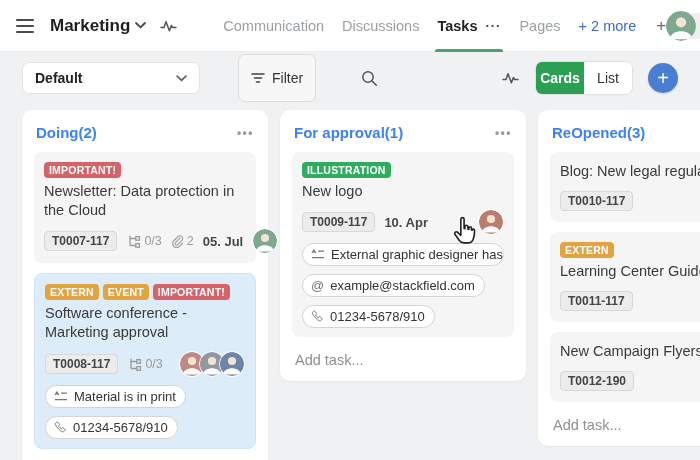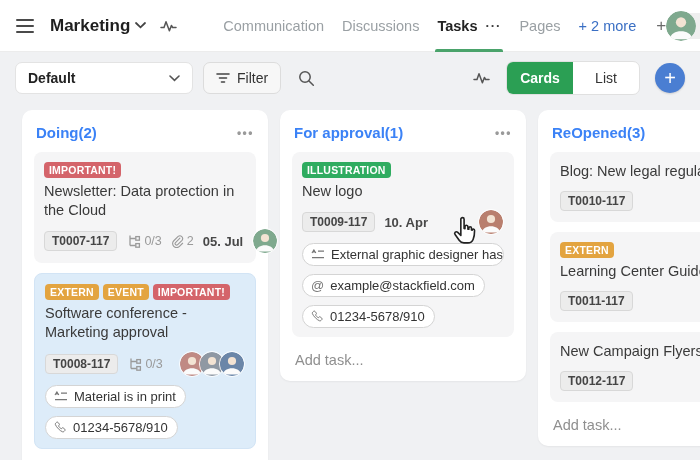--- a/index.html
+++ b/index.html
@@ -26,32 +26,32 @@
   .tab-dots{font-size:13px;color:#3c3c3c;font-weight:bold;letter-spacing:1px;}
   .tab-more{font-size:14.5px;color:#3a6fc4;cursor:pointer;white-space:nowrap;}
   .tab-add{font-size:17px;color:#6b6b6b;cursor:pointer;margin-left:2px;}
   .top-right{margin-left:auto;display:flex;align-items:center;gap:10px;}
   .avatar-badge{position:relative;display:flex;align-items:center;cursor:pointer;}
   .badge-pill{background:#efefef;border-radius:14px;height:26px;display:flex;align-items:center;
     padding:0 10px 0 34px;font-size:13px;color:#555;margin-left:-28px;}
   .avatar{width:30px;height:30px;border-radius:50%;overflow:hidden;flex:0 0 auto;position:relative;z-index:2;}
   .avatar svg{display:block;width:100%;height:100%;}
   
-  .toolbar{height:52px;display:flex;align-items:center;padding:0 15px;box-sizing:border-box;}
+  .toolbar{height:52px;display:flex;align-items:center;padding:0 22px;box-sizing:border-box;gap:28px;}
   .preset-select{width:178px;height:32px;background:#fff;border:1px solid #e3e3e3;border-radius:7px;
     display:flex;align-items:center;padding:0 12px;box-sizing:border-box;cursor:pointer;}
   .preset-select .lbl{font-size:14px;font-weight:bold;color:#222;}
   .preset-select .chev{margin-left:auto;display:flex;}
-  .filter-btn{margin-left:10px;height:32px;background:#f7f7f7;border:1px solid #dcdcdc;border-radius:7px;
+  .filter-btn{margin-left:10px;height:48px;background:#f7f7f7;border:1px solid #dcdcdc;border-radius:7px;
     display:flex;align-items:center;gap:7px;padding:0 12px;font-size:14px;color:#333;cursor:pointer;box-sizing:border-box;}
   .search-btn{margin-left:17px;display:flex;align-items:center;cursor:pointer;}
   .tb-right{margin-left:auto;display:flex;align-items:center;}
   .tb-pulse{display:flex;align-items:center;margin-right:16px;cursor:pointer;}
   .segmented{display:flex;height:32px;border:1px solid #e0e0e0;border-radius:7px;overflow:hidden;background:#fff;}
-  .seg{width:66px;display:flex;align-items:center;justify-content:center;font-size:14px;cursor:pointer;}
+  .seg{width:48px;display:flex;align-items:center;justify-content:center;font-size:14px;cursor:pointer;}
   .seg.on{background:#2b9f54;color:#fff;font-weight:bold;}
   .seg.off{color:#333;}
   .plus-btn{width:30px;height:30px;border-radius:50%;background:#4a7ed2;color:#fff;
     display:flex;align-items:center;justify-content:center;font-size:20px;margin-left:15px;cursor:pointer;
     box-shadow:0 1px 2px rgba(0,0,0,.15);}
   
   .board{display:flex;gap:12px;align-items:flex-start;padding:6px 0 0 22px;}
   .column{width:246px;min-width:246px;background:#fff;border-radius:10px;padding:12px;
     box-sizing:border-box;box-shadow:0 1px 2px rgba(0,0,0,.05);}
   .col-head{display:flex;align-items:center;margin:2px 2px 11px 2px;}
@@ -341,21 +341,21 @@
           <span class="lab" style="background: rgb(227, 164, 64);">EXTERN</span>
         </div>
         <div class="card-title">Learning Center Guidelin</div>
         <div class="meta">
           <span class="task-id">T0011-117</span>
         </div>
       </div>
       <div class="card gray">
         <div class="card-title">New Campaign Flyers</div>
         <div class="meta">
-          <span class="task-id">T0012-117</span>
+          <span class="task-id">T0012-190</span>
         </div>
       </div>
       <div class="add-task">Add task...</div>
     </div>
   </div>
 
 <div class="cursor">
   <svg width="27" height="31" viewBox="0 0 18 21">
     <path d="M7.2 2.2c0-1.5 2.2-1.5 2.2 0v6.3l.6.1V7.3c0-1.4 2-1.4 2 .1v1.5l.6.1V8.2c0-1.2 1.8-1.2 1.8.1v1.2l.5.1c0-1.1 1.6-1 1.6.2 0 2.6-.3 4.6-1 6.1-.6 1.4-1.9 2.3-3.5 2.3H9.3c-1.2 0-2.4-.6-3.1-1.6l-2.9-4c-.9-1.2.7-2.6 1.8-1.5l2.1 2.1z" fill="#fff" stroke="#222" stroke-width="1.1" stroke-linejoin="round"></path>
   </svg>

